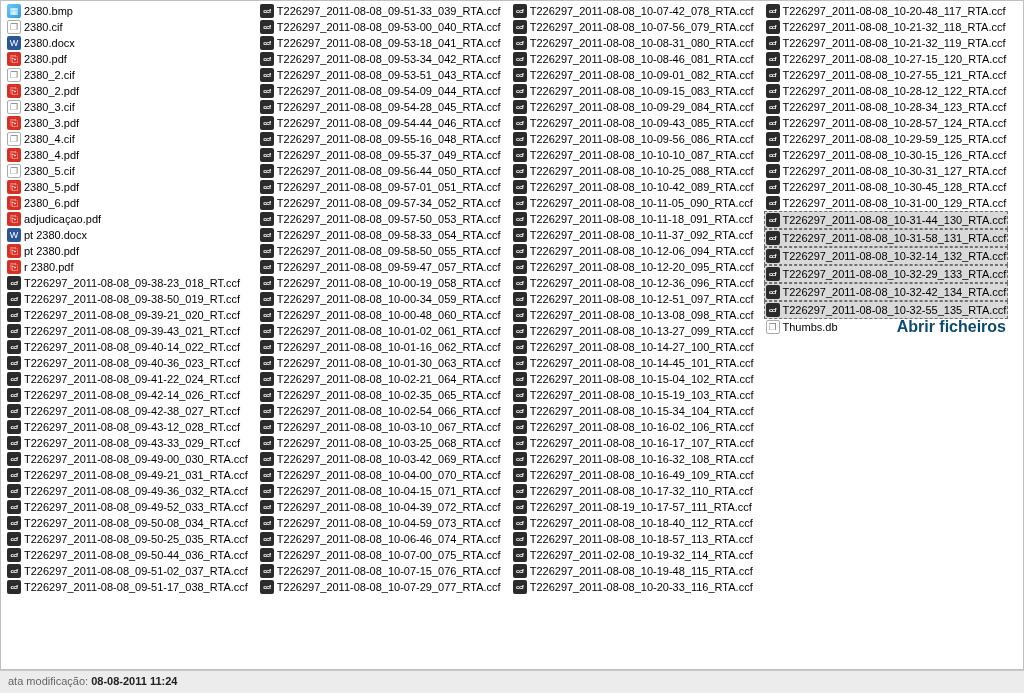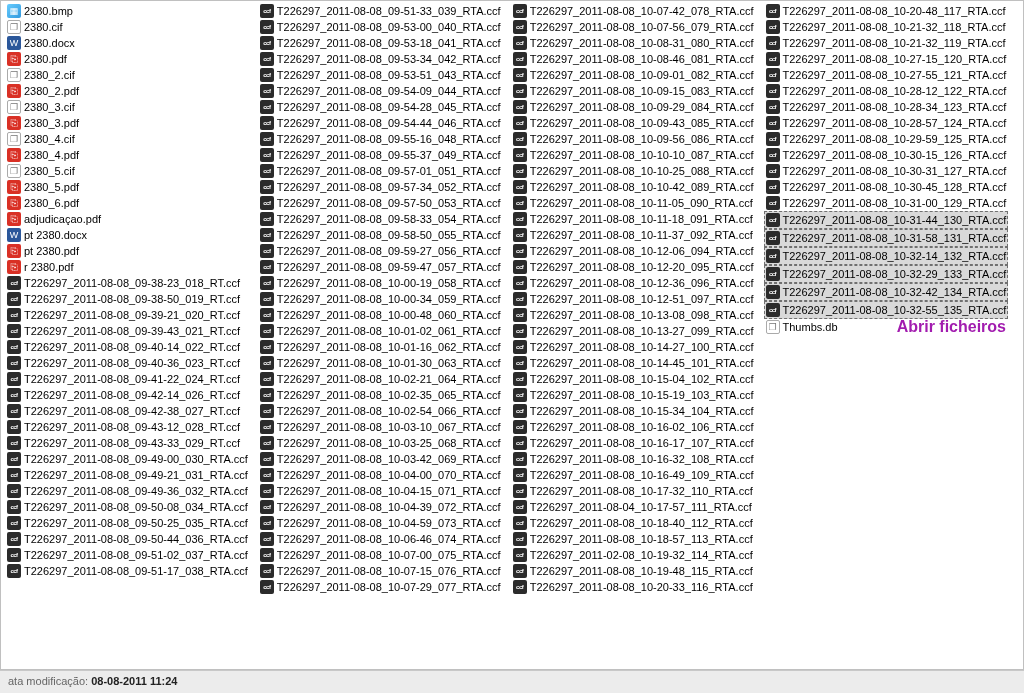--- a/index.html
+++ b/index.html
@@ -66,21 +66,21 @@
   .icon-cif { background: #fff; border:1px solid #aaa; color:#777; }
   .icon-docx { background: #2b579a; color:#fff; }
   .icon-pdf { background: #d93025; color:#fff; }
   .icon-db { background: #fff; border:1px solid #aaa; color:#777; }
   .callout {
     position: absolute;
     right: 18px;
     top: 318px;
     font-size: 16px;
     font-weight: bold;
-    color: #a21caf;
+    color: #0c4a6e;
   }
   .status-bar {
     position: absolute;
     bottom: 0;
     left: 0;
     width: 1024px;
     height: 23px;
     background: #ececec;
     border-top: 1px solid #c8c8c8;
     font-size: 11px;
@@ -213,20 +213,24 @@
       <div class="file-item">
         <span class="icon icon-ccf">ccf</span>
         <span>T226297_2011-08-08_09-49-21_031_RTA.ccf</span>
       </div>
       <div class="file-item">
         <span class="icon icon-ccf">ccf</span>
         <span>T226297_2011-08-08_09-49-36_032_RTA.ccf</span>
       </div>
       <div class="file-item">
         <span class="icon icon-ccf">ccf</span>
+        <span>T226297_2011-08-08_09-49-52_033_RTA.ccf</span>
+      </div>
+      <div class="file-item">
+        <span class="icon icon-ccf">ccf</span>
         <span>T226297_2011-08-08_09-50-08_034_RTA.ccf</span>
       </div>
       <div class="file-item">
         <span class="icon icon-ccf">ccf</span>
         <span>T226297_2011-08-08_09-50-25_035_RTA.ccf</span>
       </div>
       <div class="file-item">
         <span class="icon icon-ccf">ccf</span>
         <span>T226297_2011-08-08_09-50-44_036_RTA.ccf</span>
       </div>
@@ -275,41 +279,41 @@
       <div class="file-item">
         <span class="icon icon-ccf">ccf</span>
         <span>T226297_2011-08-08_09-55-16_048_RTA.ccf</span>
       </div>
       <div class="file-item">
         <span class="icon icon-ccf">ccf</span>
         <span>T226297_2011-08-08_09-55-37_049_RTA.ccf</span>
       </div>
       <div class="file-item">
         <span class="icon icon-ccf">ccf</span>
+        <span>T226297_2011-08-08_09-56-44_050_RTA.ccf</span>
+      </div>
+      <div class="file-item">
+        <span class="icon icon-ccf">ccf</span>
         <span>T226297_2011-08-08_09-57-01_051_RTA.ccf</span>
       </div>
       <div class="file-item">
         <span class="icon icon-ccf">ccf</span>
         <span>T226297_2011-08-08_09-57-34_052_RTA.ccf</span>
       </div>
       <div class="file-item">
         <span class="icon icon-ccf">ccf</span>
         <span>T226297_2011-08-08_09-57-50_053_RTA.ccf</span>
       </div>
       <div class="file-item">
         <span class="icon icon-ccf">ccf</span>
         <span>T226297_2011-08-08_09-58-33_054_RTA.ccf</span>
       </div>
       <div class="file-item">
         <span class="icon icon-ccf">ccf</span>
         <span>T226297_2011-08-08_09-58-50_055_RTA.ccf</span>
-      </div>
-      <div class="file-item">
-        <span class="icon icon-ccf">ccf</span>
-        <span>T226297_2011-08-08_09-59-27_056_RTA.ccf</span>
       </div>
       <div class="file-item">
         <span class="icon icon-ccf">ccf</span>
         <span>T226297_2011-08-08_09-59-47_057_RTA.ccf</span>
       </div>
       <div class="file-item">
         <span class="icon icon-ccf">ccf</span>
         <span>T226297_2011-08-08_10-00-19_058_RTA.ccf</span>
       </div>
       <div class="file-item">
@@ -509,21 +513,21 @@
       <div class="file-item">
         <span class="icon icon-ccf">ccf</span>
         <span>T226297_2011-08-08_10-16-49_109_RTA.ccf</span>
       </div>
       <div class="file-item">
         <span class="icon icon-ccf">ccf</span>
         <span>T226297_2011-08-08_10-17-32_110_RTA.ccf</span>
       </div>
       <div class="file-item">
         <span class="icon icon-ccf">ccf</span>
-        <span>T226297_2011-08-04_10-17-57_111_RTA.ccf</span>
+        <span>T226297_2011-08-19_10-17-57_111_RTA.ccf</span>
       </div>
       <div class="file-item">
         <span class="icon icon-ccf">ccf</span>
         <span>T226297_2011-08-08_10-18-40_112_RTA.ccf</span>
       </div>
       <div class="file-item">
         <span class="icon icon-ccf">ccf</span>
         <span>T226297_2011-08-08_10-18-57_113_RTA.ccf</span>
       </div>
       <div class="file-item">

